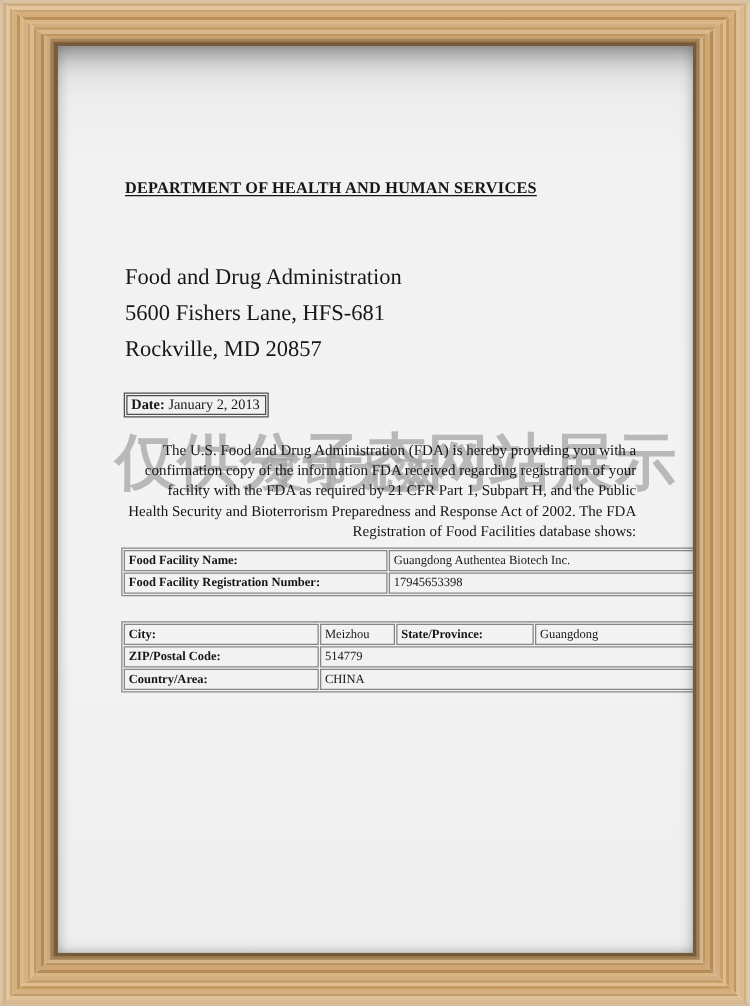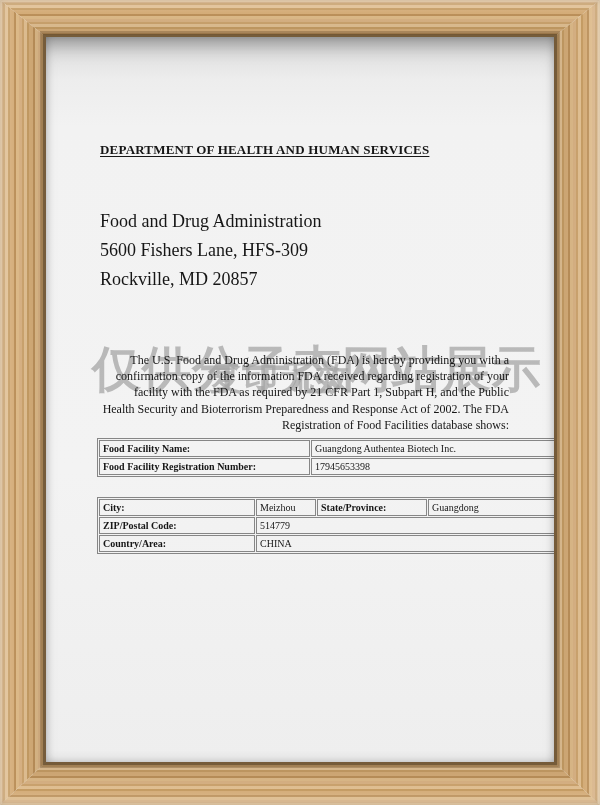--- a/index.html
+++ b/index.html
@@ -106,23 +106,24 @@
   <div class="paper"></div>
 
   <div class="wm wm-1">仅供分子态网站展示</div>
   <div class="wm wm-2">复印无效</div>
 
   <div class="content">
 
     <div class="doc-title">DEPARTMENT OF HEALTH AND HUMAN SERVICES</div>
 
     <div class="addr addr-1">Food and Drug Administration</div>
-    <div class="addr addr-2">5600 Fishers Lane, HFS-309</div>
+    <div class="addr addr-2">5600 Fishers Lane, HFS-681</div>
     <div class="addr addr-3">Rockville, MD 20857</div>
 
+    <div class="date-box"><b>Date:</b><span> January 2, 2013</span></div>
 
     <div class="body-par">The U.S. Food and Drug Administration (FDA) is hereby providing you with a confirmation copy of the information FDA received regarding registration of your facility with the FDA as required by 21 CFR Part 1, Subpart H, and the Public Health Security and Bioterrorism Preparedness and Response Act of 2002. The FDA Registration of Food Facilities database shows:</div>
 
     <table class="fda tbl-facility">
       <colgroup>
           <col style="width:211px">
           <col>
         </colgroup>
       <tbody>
           <tr>

